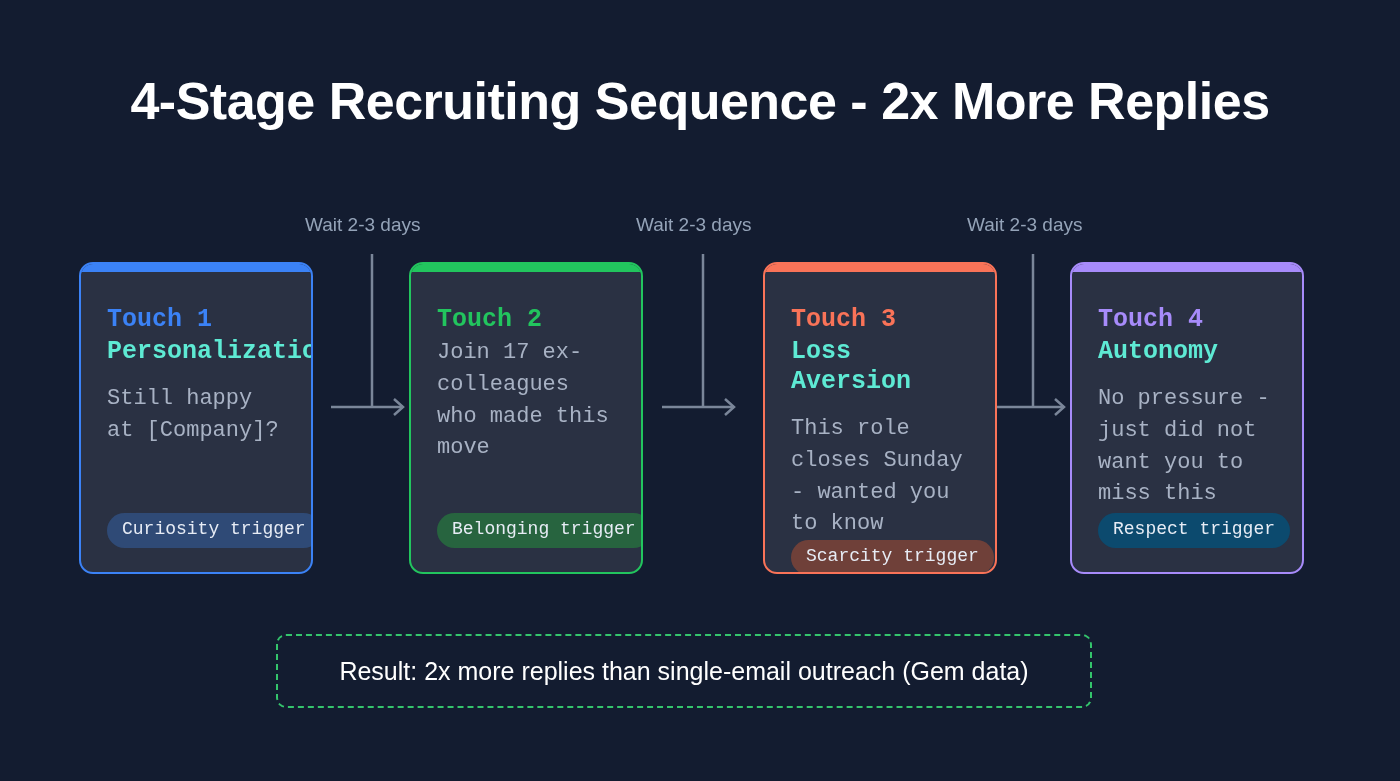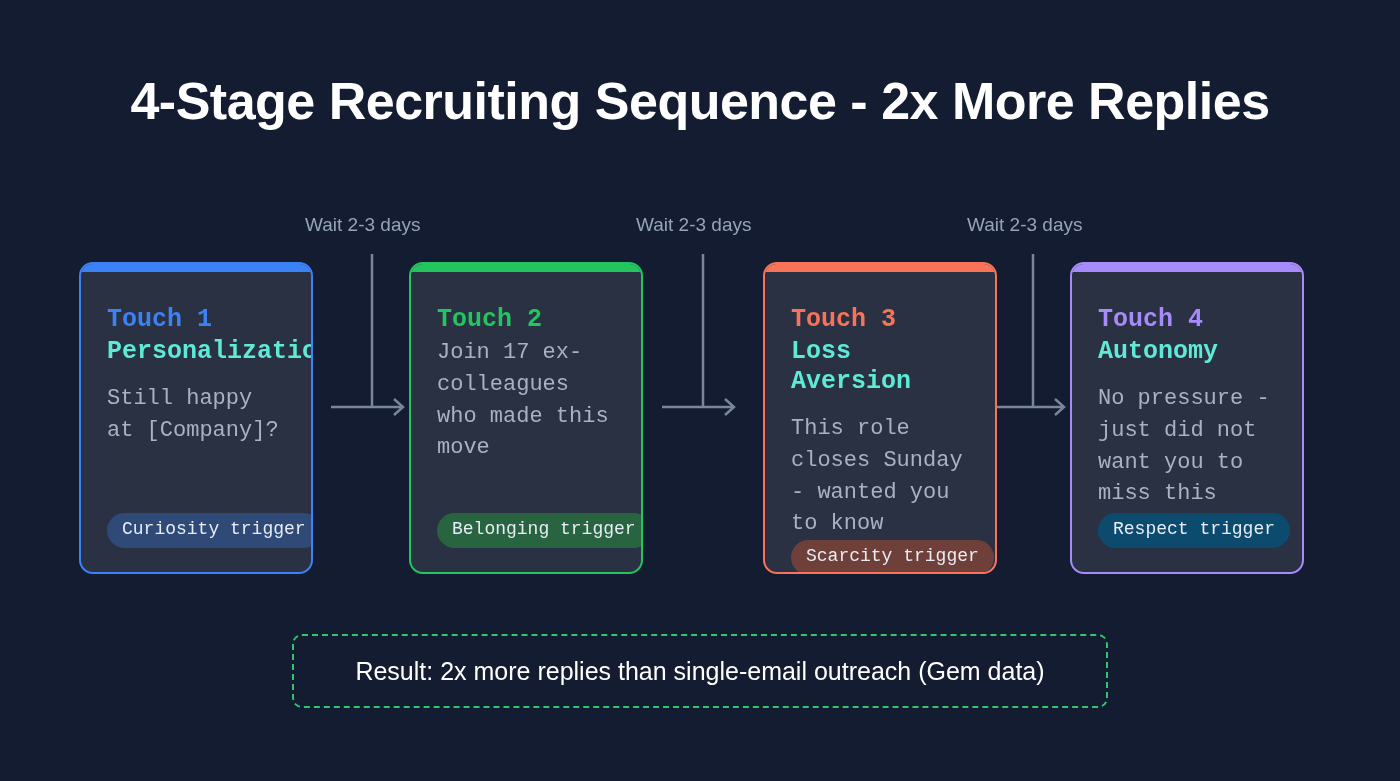--- a/index.html
+++ b/index.html
@@ -121,21 +121,21 @@
     white-space:nowrap;
     line-height:1;
   }
   #wait-0 { left:305px;  top:199px; }
   #wait-1 { left:636px;  top:199px; }
   #wait-2 { left:967px;  top:199px; }
 
   
   #result-banner {
     position:absolute;
-    left:292px;
+    left:276px;
     top:634px;
     width:816px;
     height:74px;
     border:2px dashed #34c46c;
     border-radius:10px;
     display:flex;
     align-items:center;
     justify-content:center;
   }
   #result-text {

